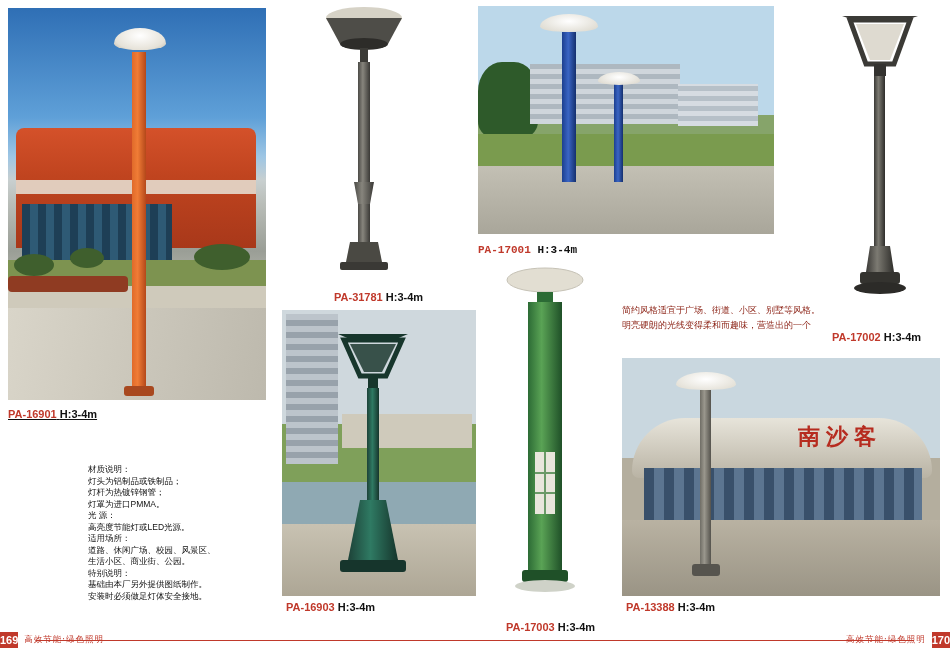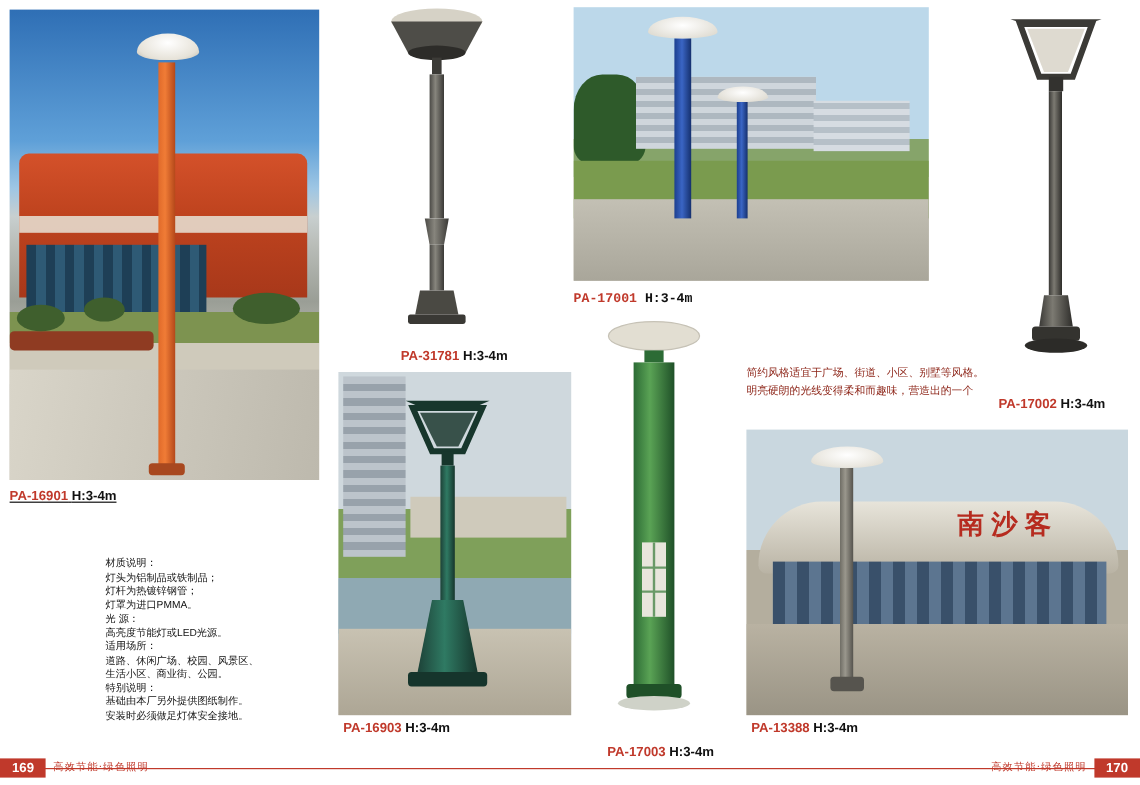--- a/index.html
+++ b/index.html
@@ -110,21 +110,21 @@
 
   
   .footer-left, .footer-right {
     position:absolute; bottom:6px; height:16px;
     display:flex; align-items:center;
   }
   .footer-left { left:0; }
   .footer-right { right:0; }
   .pgnum {
     background:#c0392b; color:#fff; font-size:11px; font-weight:bold;
-    padding:2px 10px; font-family:"Liberation Sans", sans-serif;
+    padding:2px 0; font-family:"Liberation Sans", sans-serif;
   }
   .foot-text {
     background:#c0392b; color:#fff; font-size:8.5px;
     padding:3px 6px; font-family:"DejaVu Sans", sans-serif;
     letter-spacing:1px;
   }
   .footer-left .pgnum { margin-right:0; }
   .footer-rule { position:absolute; bottom:13px; left:36px; right:36px; height:1px; background:#c0392b; }
 </style>
 </head>

